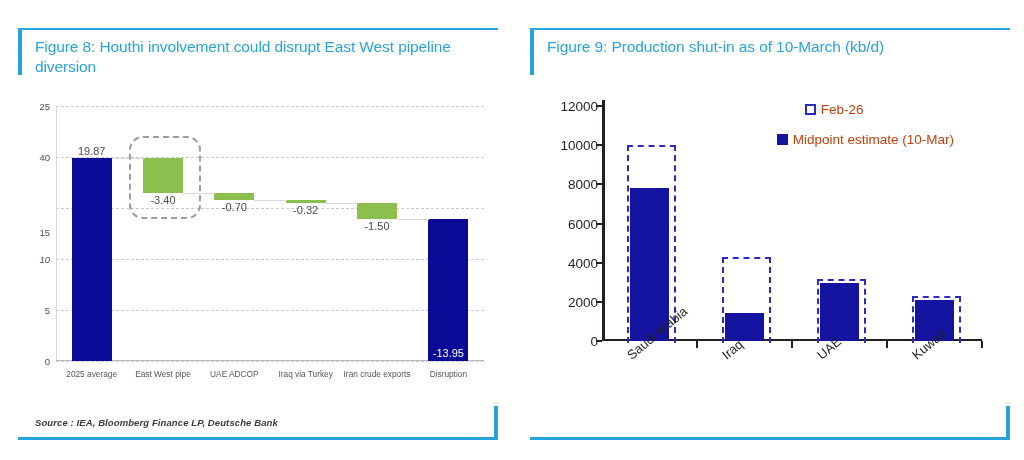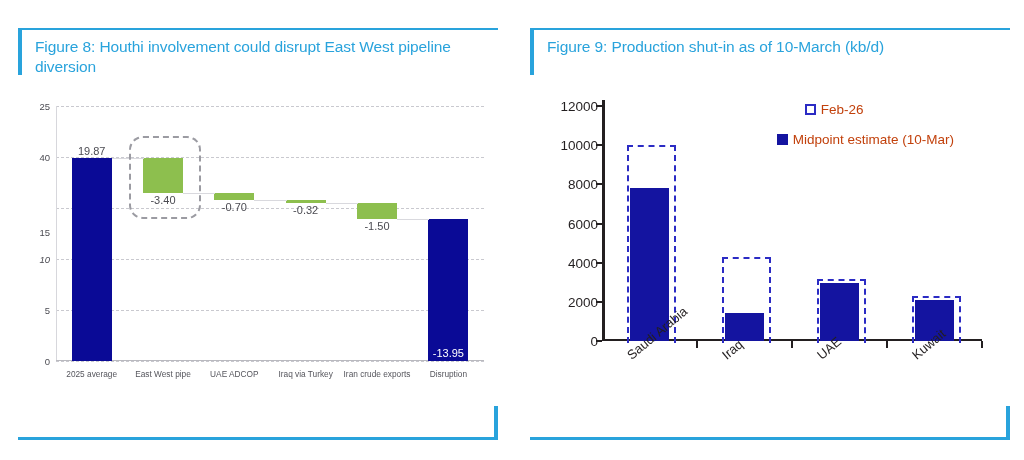--- a/index.html
+++ b/index.html
@@ -139,20 +139,21 @@
         <div class="wf-cat" style="left: 321px;">Iran crude exports</div>
         <div class="wf-conn" style="top: 97.41px; left: 269.64px; width: 32.3867px;"></div>
         <div class="wf-conn" style="top: 112.71px; left: 340.973px; width: 32.3867px;"></div>
         <div class="wf-bar navy" style="left: 372.36px; top: 112.71px; height: 142.29px; width: 39.9467px;"></div>
         <div class="wf-val inside" style="left: 392.333px; top: 241px;">-13.95</div>
         <div class="wf-cat" style="left: 392.333px;">Disruption</div>
         <div class="wf-conn" style="top: 112.71px; left: 340.973px; width: 32.3867px;"></div>
         <div class="wf-highlight" style="left: 73.0267px; width: 67.9467px; top: 30.326px; height: 78.68px;"></div>
       </div>
 
+    <div class="source">Source : IEA, Bloomberg Finance LP, Deutsche Bank</div>
   </div>
 
   <div class="panel right">
     <div class="frame-top"></div>
     <div class="frame-left-bar"></div>
     <div class="frame-bottom"></div>
     <div class="frame-right-bar"></div>
 
     <div class="fig-title">Figure 9: Production shut-in as of 10-March (kb/d)</div>
 

